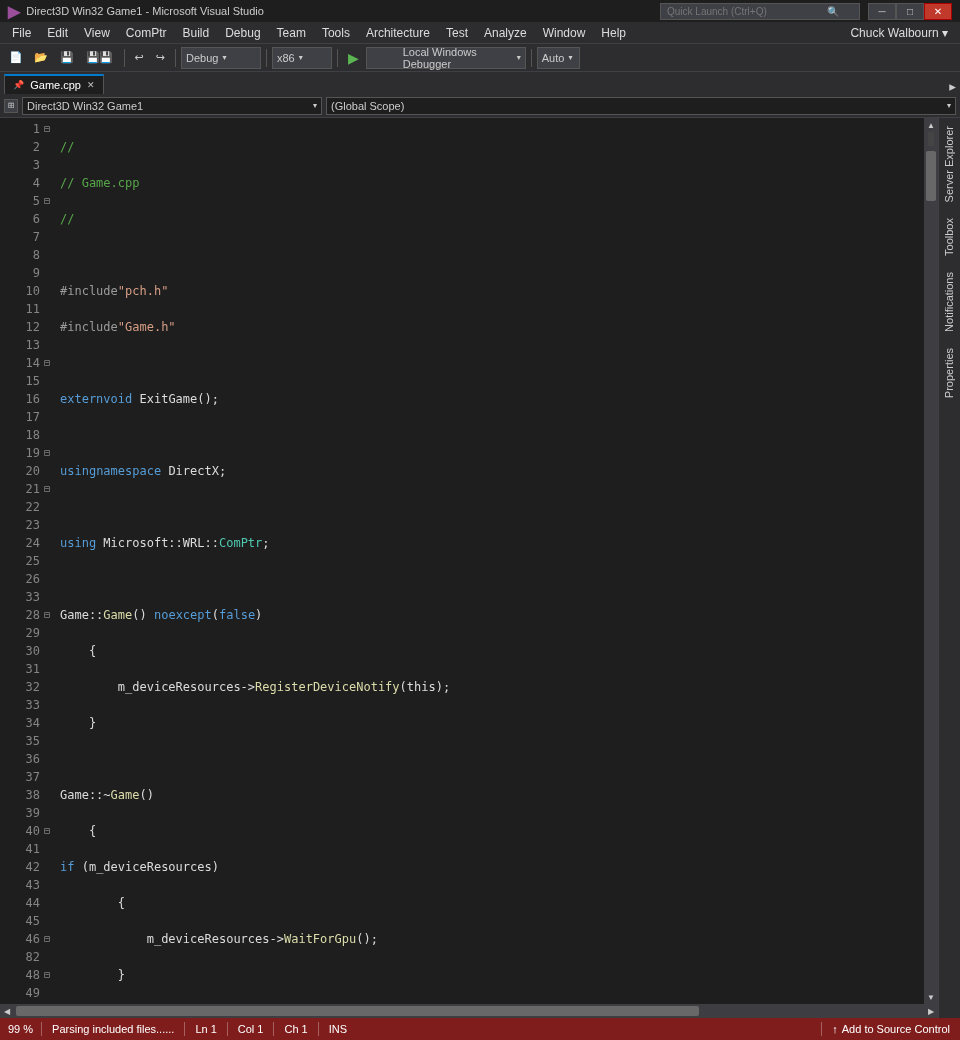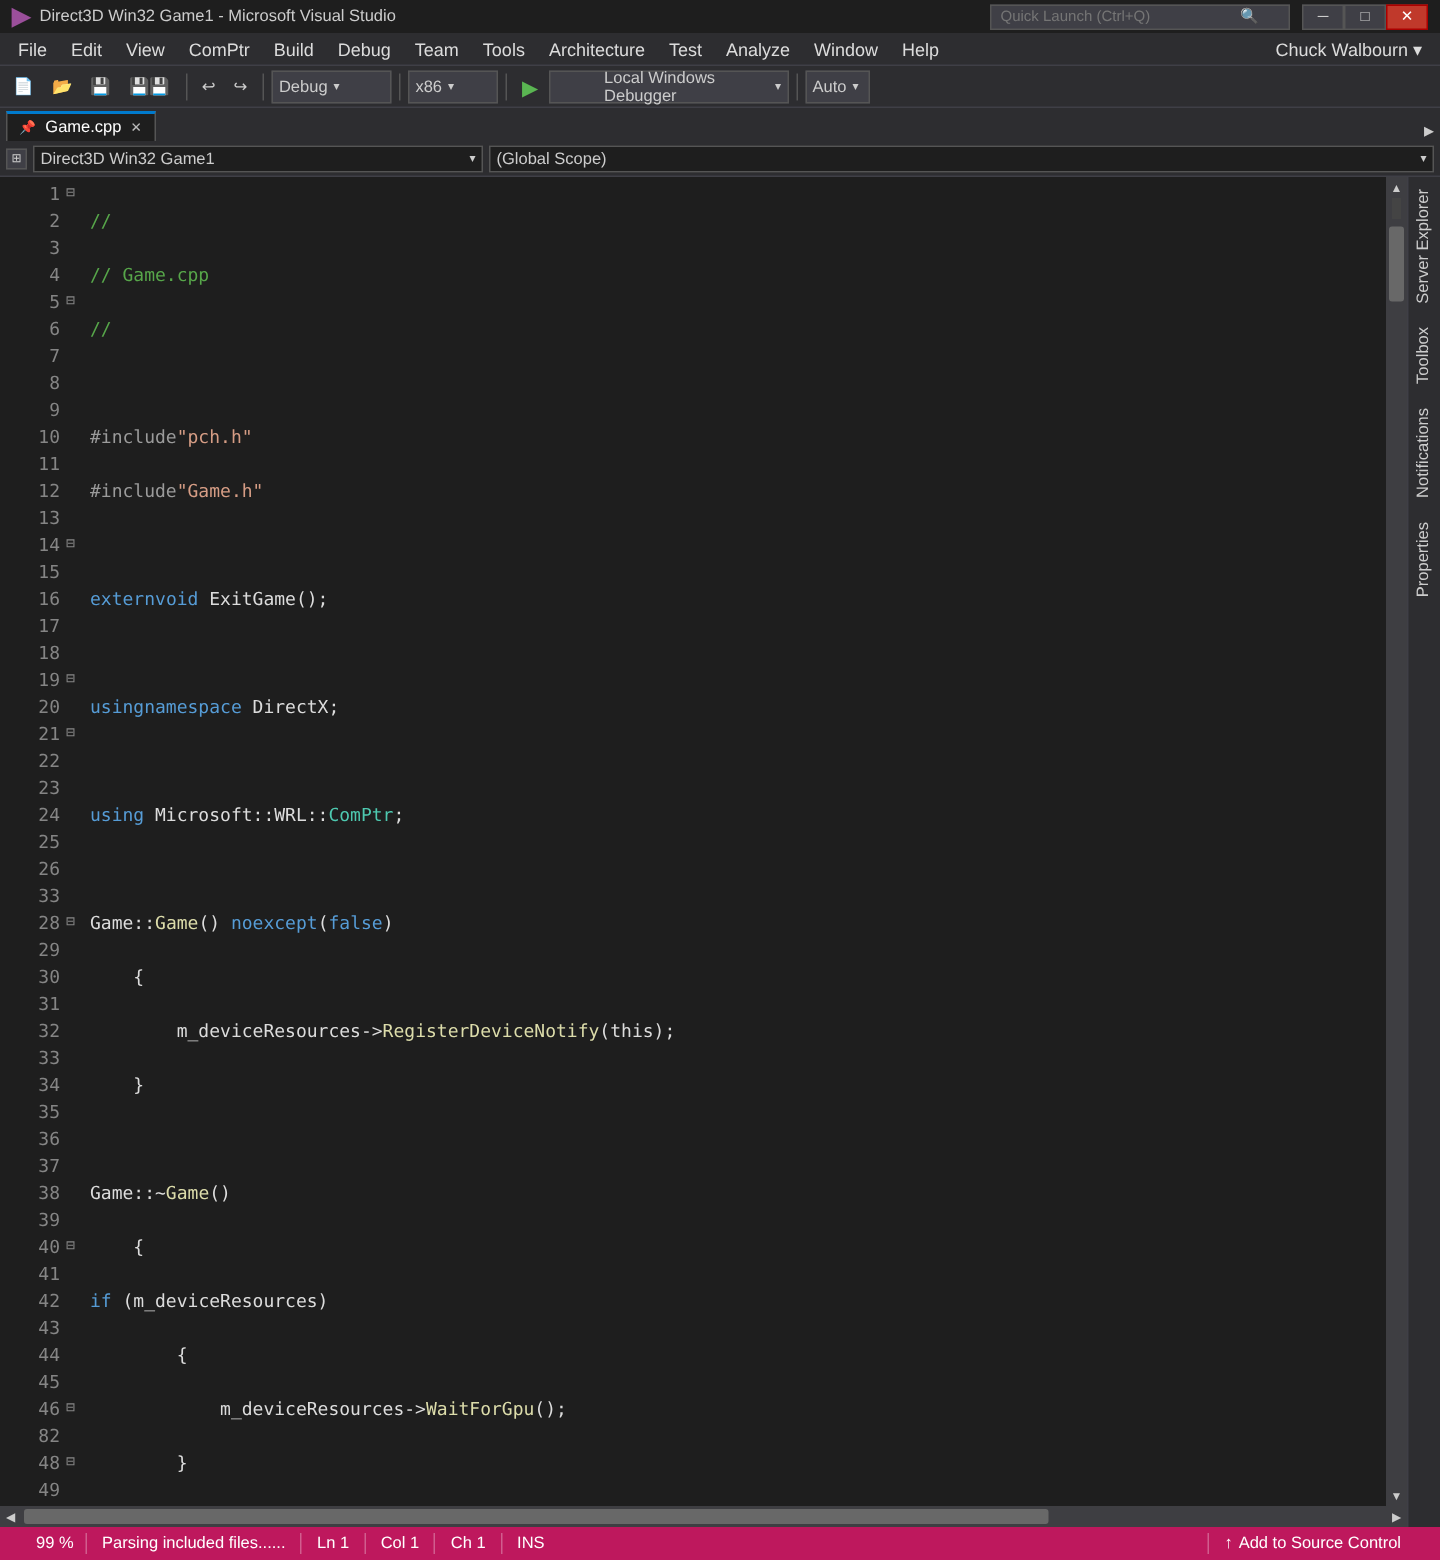--- a/index.html
+++ b/index.html
@@ -342,21 +342,21 @@
   </div>
 
   <div id="right-panel" style="width:22px;background:#2d2d30;display:flex;flex-direction:column;border-left:1px solid #3f3f46;overflow:hidden;">
     <div style="writing-mode:vertical-rl;text-orientation:mixed;transform:rotate(180deg);padding:8px 4px;font-size:11px;color:#ccc;cursor:pointer;white-space:nowrap;">Server Explorer</div>
     <div style="writing-mode:vertical-rl;text-orientation:mixed;transform:rotate(180deg);padding:8px 4px;font-size:11px;color:#ccc;cursor:pointer;white-space:nowrap;">Toolbox</div>
     <div style="writing-mode:vertical-rl;text-orientation:mixed;transform:rotate(180deg);padding:8px 4px;font-size:11px;color:#ccc;cursor:pointer;white-space:nowrap;">Notifications</div>
     <div style="writing-mode:vertical-rl;text-orientation:mixed;transform:rotate(180deg);padding:8px 4px;font-size:11px;color:#ccc;cursor:pointer;white-space:nowrap;">Properties</div>
   </div>
 </div>
 
-<div id="statusbar" style="height:22px;background:#be185d;display:flex;align-items:center;padding:0 16px;color:#fff;font-size:11px;">
+<div id="statusbar" style="height:22px;background:#7f1d1d;display:flex;align-items:center;padding:0 0;color:#fff;font-size:11px;">
   <div style="padding:0 8px;height:22px;display:flex;align-items:center;cursor:pointer;white-space:nowrap;">99 %</div>
   <div style="width:1px;height:14px;background:rgba(255,255,255,0.3);"></div>
   <div style="padding:0 10px;height:22px;display:flex;align-items:center;cursor:pointer;white-space:nowrap;">Parsing included files......</div>
   <div style="width:1px;height:14px;background:rgba(255,255,255,0.3);"></div>
   <div style="padding:0 10px;height:22px;display:flex;align-items:center;cursor:pointer;white-space:nowrap;">Ln 1</div>
   <div style="width:1px;height:14px;background:rgba(255,255,255,0.3);"></div>
   <div style="padding:0 10px;height:22px;display:flex;align-items:center;cursor:pointer;white-space:nowrap;">Col 1</div>
   <div style="width:1px;height:14px;background:rgba(255,255,255,0.3);"></div>
   <div style="padding:0 10px;height:22px;display:flex;align-items:center;cursor:pointer;white-space:nowrap;">Ch 1</div>
   <div style="width:1px;height:14px;background:rgba(255,255,255,0.3);"></div>

